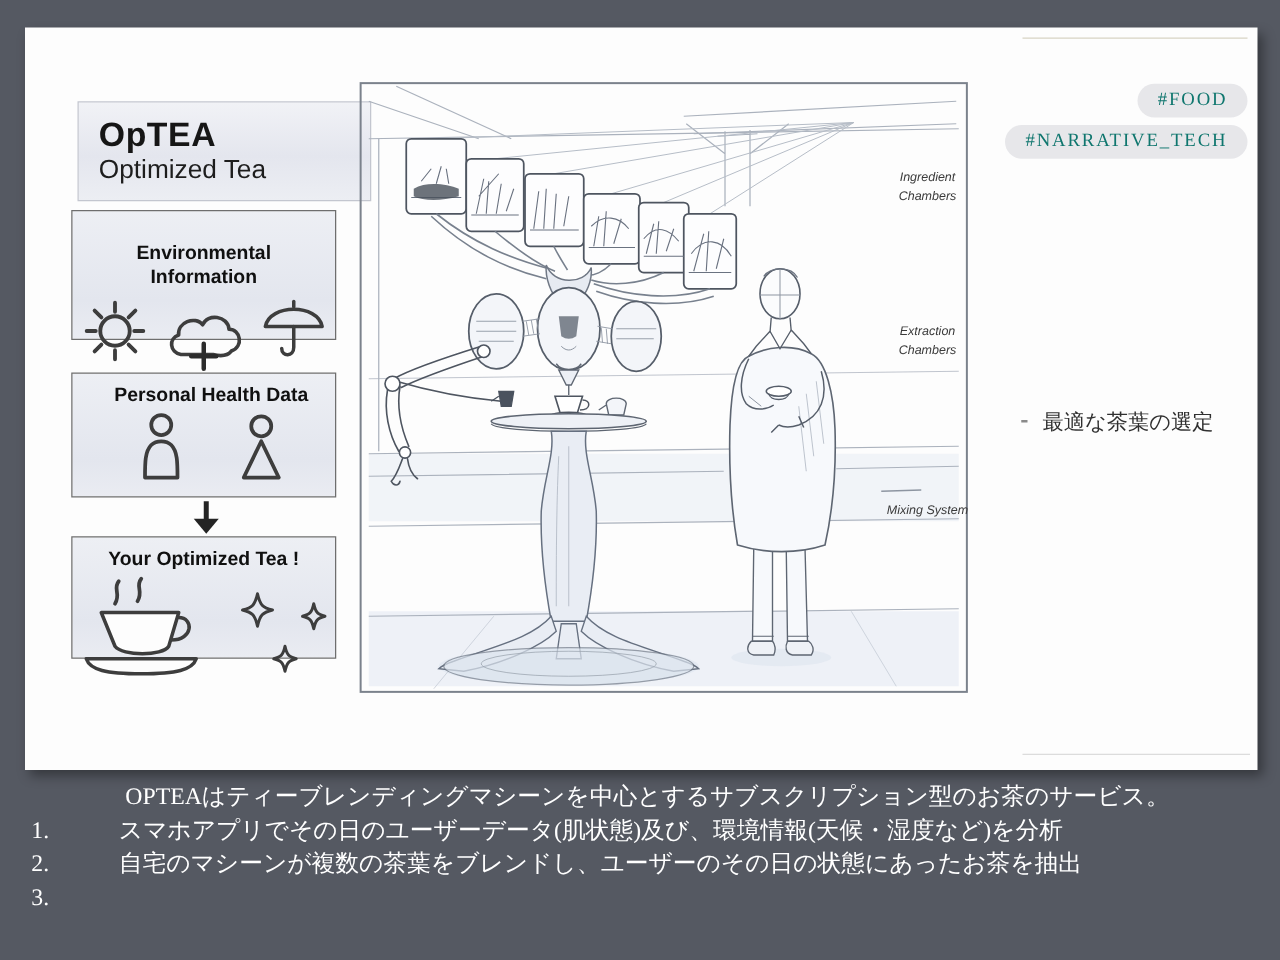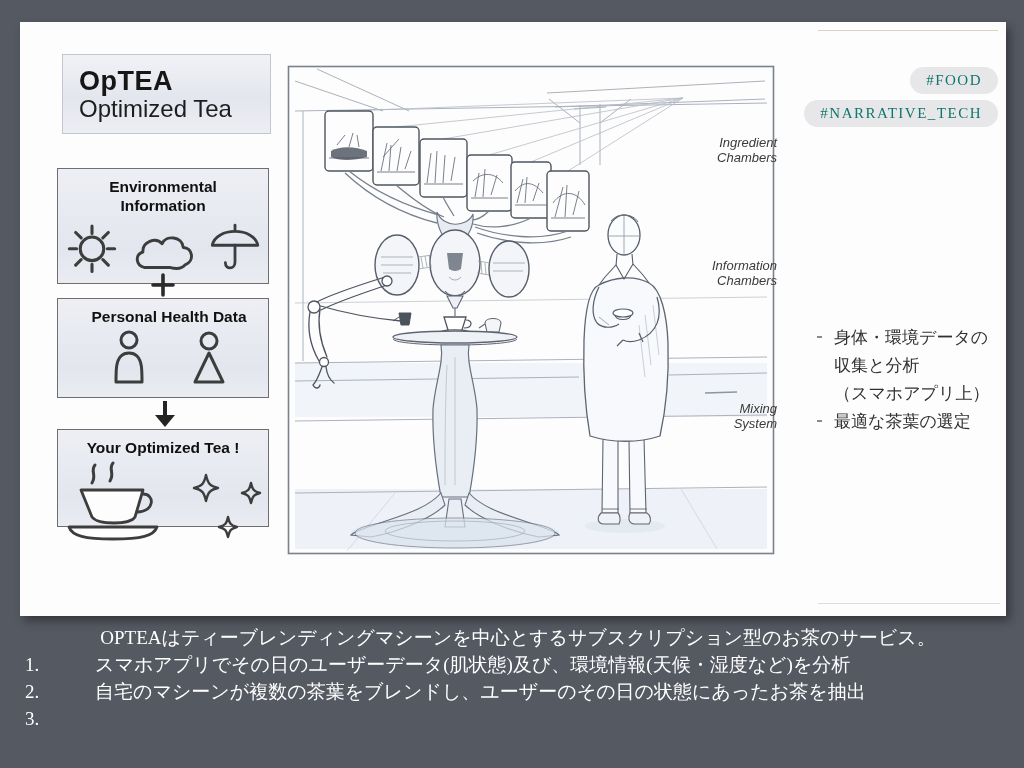--- a/index.html
+++ b/index.html
@@ -3,43 +3,43 @@
 <meta charset="utf-8">
 <style>
   * { margin:0; padding:0; box-sizing:border-box; }
   html,body { width:1024px; height:768px; overflow:hidden; }
   body { background:#555962; font-family:"Liberation Sans", sans-serif; position:relative; }
 
   .slide { position:absolute; left:20px; top:22px; width:986px; height:594px;
            background:#fdfdfd; box-shadow:4px 5px 9px rgba(0,0,0,.38); }
 
   
-  .logo-box { position:absolute; left:42px; top:32px; width:209px; height:80px;
+  .logo-box { position:absolute; left:42px; top:59px; width:235px; height:80px;
               background:linear-gradient(180deg,#f1f2f6 0%,#e4e6ee 55%,#eceef3 100%);
               border:1px solid #c3c6cf; padding:12px 0 0 16px; }
   .logo-title { font-size:27px; font-weight:bold; color:#161616; letter-spacing:.5px; line-height:28px;}
-  .logo-subtitle { font-size:24px; color:#1d1d1d; line-height:27px; }
+  .logo-subtitle { font-size:21px; color:#1d1d1d; line-height:27px; }
 
   .flow-box { position:absolute; left:37px; width:212px;
               background:linear-gradient(180deg,#edeff4 0%,#e3e6ee 70%,#eaecf2 100%);
               border:1.5px solid #6e6e6e; text-align:center; }
   .flow-box .box-title { font-size:15.5px; font-weight:bold; color:#101010; line-height:19px; }
-  .env-box    { top:146px; height:116px; padding-top:8px; }
+  .env-box    { top:146px; height:104px; padding-top:24px; }
   .health-box { top:276px; height:100px; padding-top:8px;padding-left:12px; }
   .tea-box    { top:407px; height:98px; padding-top:8px; }
   .icon-row { display:flex; justify-content:center; align-items:flex-end; gap:10px; margin-top:4px; }
   .connector { position:absolute; left:130px; text-align:center; }
   .plus-wrap  { top:250px; }
   .arrow-wrap { top:378px; }
   .tea-art { display:flex; align-items:flex-end; justify-content:center; gap:14px; margin-top:2px; }
 
   
   .sketch { position:absolute; left:267px; top:43px; width:488px; height:490px; }
-  .sketch-label { position:absolute; left:420px; width:70px; font-size:13px; font-style:italic;
-                  color:#3a3a3a; line-height:15px; text-align:right; }
+  .sketch-label { position:absolute; left:420px; width:70px; font-size:10px; font-style:italic;
+                  color:#3a3a3a; line-height:15px; text-align:center; }
   .lbl-ingredient { top:70px; }
   .lbl-extraction { top:193px; }
   .lbl-mixing     { top:336px; }
 
   
   .rule { position:absolute; height:1px; }
   .rule-top    { left:798px; top:8px;  width:180px; background:#d8d4c4; }
   .rule-bottom { left:798px; top:581px; width:182px; background:#dcdcdc; }
   .pill { position:absolute; background:#e7e7ea; border-radius:15px; color:#0f766e;
           font-family:"Liberation Serif", serif; font-size:15px; letter-spacing:1.5px;
@@ -265,37 +265,29 @@
       <path d="M329,200 L318,212 L312,220 M346,199 L356,210 L362,218 M329,200 L337,214 L346,199" stroke="#565e6a" stroke-width="1.1" fill="none"></path>
       <path d="M312,222 C305,236 304,250 310,258 C316,264 326,263 332,259" stroke="#565e6a" stroke-width="1.2" fill="none"></path>
       <path d="M312,252 L322,260" stroke="#8d95a1" stroke-width=".8"></path>
       <ellipse cx="336" cy="248" rx="10" ry="4" fill="#ffffff" stroke="#565e6a" stroke-width="1.2"></ellipse>
       <path d="M328,250 C329,256 343,256 344,250" stroke="#565e6a" stroke-width="1.2" fill="none"></path>
       <path d="M370,232 C376,252 370,268 352,275 C346,277 340,277 336,275 M352,268 L356,277 M336,275 L330,281" stroke="#565e6a" stroke-width="1.2" fill="none"></path>
 
       <rect x="1.5" y="1.5" width="485" height="487" fill="none" stroke="#7b828c" stroke-width="1.6"></rect>
     </svg>
     <div class="sketch-label lbl-ingredient">Ingredient Chambers</div>
-    <div class="sketch-label lbl-extraction">Information Chambers</div>
+    <div class="sketch-label lbl-extraction">Extraction Chambers</div>
     <div class="sketch-label lbl-mixing">Mixing System</div>
   </div>
 
   <div class="rule rule-top"></div>
   <div class="pill pill-food">#FOOD</div>
   <div class="pill pill-tech">#NARRATIVE_TECH</div>
 
   <div class="side-notes">
-    <div class="note">
-      <span class="note-marker"></span>
-      <div class="note-lines">
-        <div>身体・環境データの</div>
-        <div>収集と分析</div>
-        <div>（スマホアプリ上）</div>
-      </div>
-    </div>
     <div class="note">
       <span class="note-marker"></span>
       <div class="note-lines">
         <div>最適な茶葉の選定</div>
       </div>
     </div>
   </div>
 
   <div class="rule rule-bottom"></div>
 </div>

